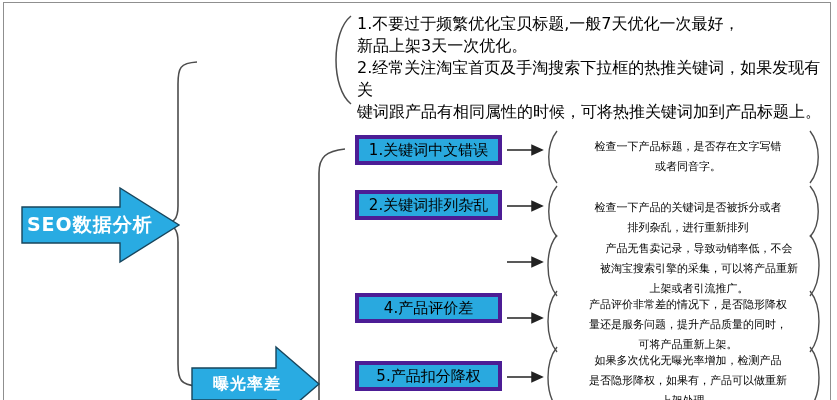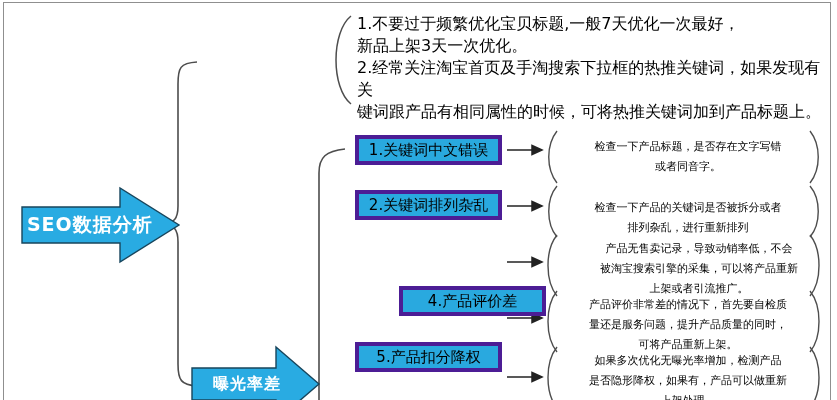--- a/index.html
+++ b/index.html
@@ -97,30 +97,30 @@
     <span class="arrow-label branch-label">曝光率差</span>
   </div>
 
   <div class="note top-note">1.不要过于频繁优化宝贝标题,一般7天优化一次最好，
 新品上架3天一次优化。
 2.经常关注淘宝首页及手淘搜索下拉框的热推关键词，如果发现有关
 键词跟产品有相同属性的时候，可将热推关键词加到产品标题上。</div>
 
   <div class="issue-box" style="top:135px;">1.关键词中文错误</div>
   <div class="issue-box" style="top:190px;">2.关键词排列杂乱</div>
-  <div class="issue-box" style="top:286px;margin-left:44px;">4.产品评价差</div>
-  <div class="issue-box" style="top:342px;">5.产品扣分降权</div>
+  <div class="issue-box" style="top:293px;">4.产品评价差</div>
+  <div class="issue-box" style="top:361px;">5.产品扣分降权</div>
 
   <div class="note small-note" style="top:137px;">检查一下产品标题，是否存在文字写错
 或者同音字。</div>
   <div class="note small-note" style="top:198px;">检查一下产品的关键词是否被拆分或者
 排列杂乱，进行重新排列</div>
   <div class="note small-note" style="top:239px;margin-left:11px;">产品无售卖记录，导致动销率低，不会
 被淘宝搜索引擎的采集，可以将产品重新
 上架或者引流推广。</div>
-  <div class="note small-note" style="top:295px;">产品评价非常差的情况下，首先要自检质
+  <div class="note small-note" style="top:295px;">产品评价非常差的情况下，是否隐形降权
 量还是服务问题，提升产品质量的同时，
 可将产品重新上架。</div>
   <div class="note small-note" style="top:351px;">如果多次优化无曝光率增加，检测产品
 是否隐形降权，如果有，产品可以做重新
 上架处理。</div>
 
 </div>
 
 </body></html>

